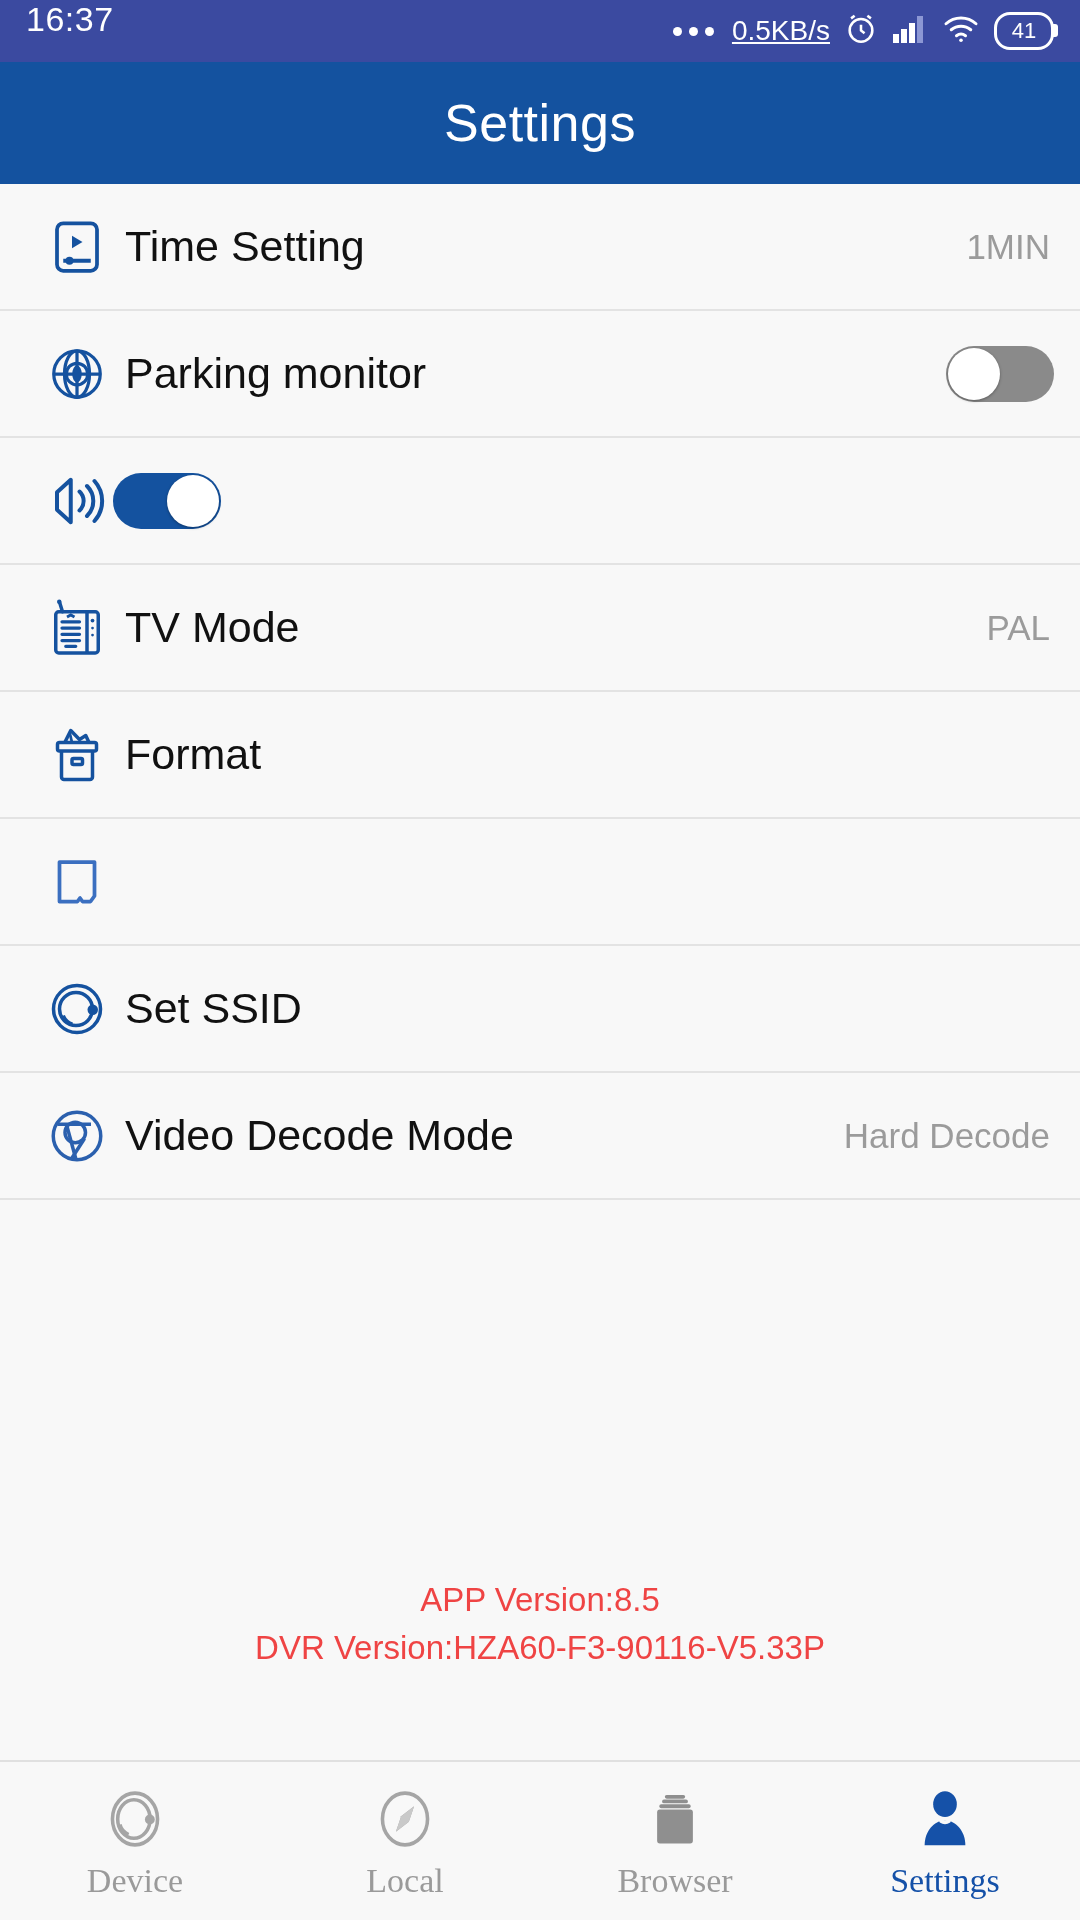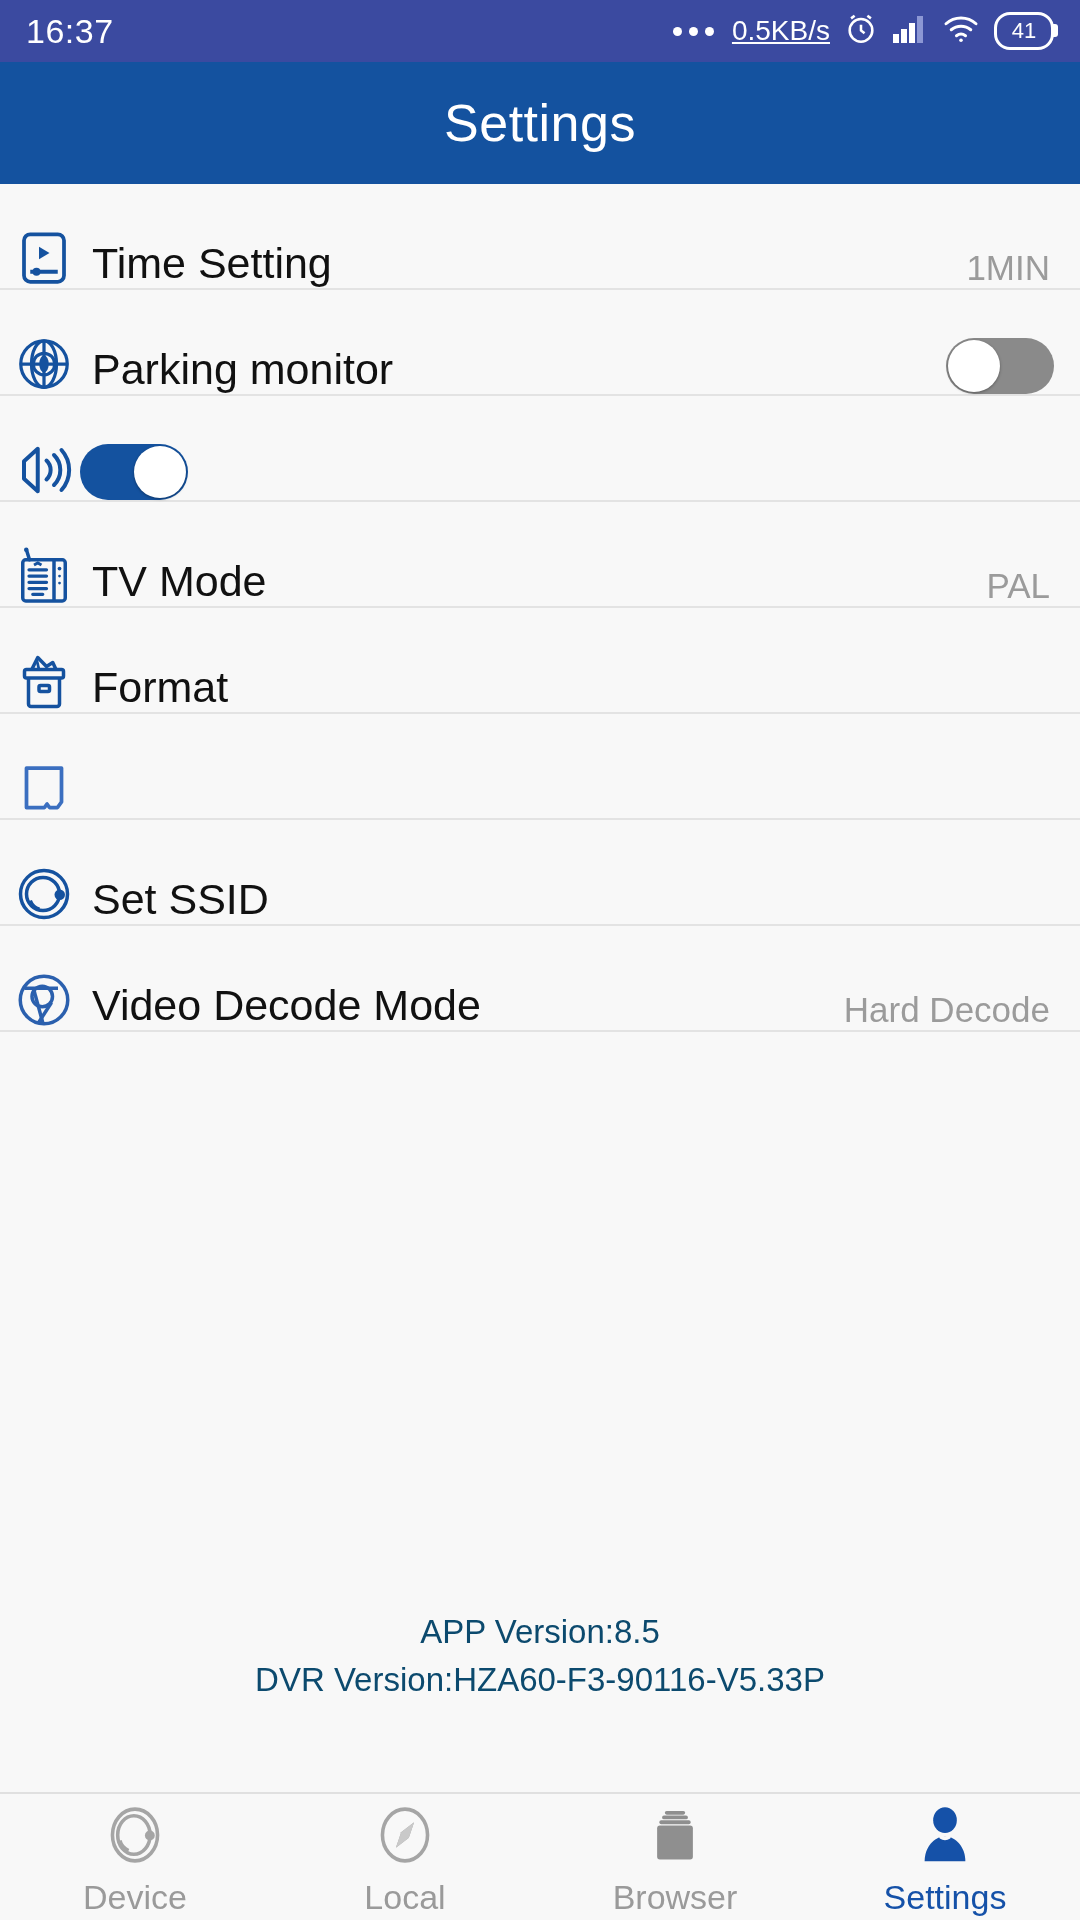--- a/index.html
+++ b/index.html
@@ -7,21 +7,21 @@
     width:1080px; height:1920px;
     font-family:"Liberation Sans", sans-serif;
     background:#f7f7f7;
     overflow:hidden;
   }
   .phone { position:relative; width:1080px; height:1920px; display:flex; flex-direction:column; background:#f8f8f8; }
 
   
   .statusbar {
     height:62px; background:#3b4aa0; color:#ffffff;
-    display:flex; align-items:center; justify-content:space-between;
+    display:flex; justify-content:space-between;
     padding:0 26px; flex:none;
   }
   .sb-clock { font-size:34px; letter-spacing:0.5px; }
   .sb-right { display:flex; align-items:center; gap:14px; }
   .sb-dots { display:flex; gap:7px; align-items:center; margin-right:4px; }
   .sb-dots i { width:9px; height:9px; border-radius:50%; background:#fff; display:block; }
   .sb-net { font-size:28px;text-decoration:underline; }
   .sb-ico { display:block; }
   .sb-batt {
     width:60px; height:38px; border:3px solid #fff; border-radius:16px;
@@ -33,22 +33,22 @@
   
   .appbar {
     height:122px; background:#14529f; color:#fff;
     display:flex; align-items:center; justify-content:center; flex:none;
   }
   .appbar h1 { font-size:52px; font-weight:400; letter-spacing:0.5px; }
 
   
   .list { flex:none; background:#f8f8f8; }
   .row {
-    height:106px; display:flex; align-items:flex-end;
-    padding:0 26px 0 8px; border-bottom:2px solid #e3e3e3;
+    height:127px; display:flex; align-items:center;
+    padding:0 26px 0 41px; border-bottom:2px solid #e3e3e3;
     background:#f8f8f8;
   }
   .row .ico { width:72px; flex:none; display:flex; align-items:center; justify-content:center; }
   .row .label { flex:1; font-size:43px; color:#111; padding-left:12px; white-space:nowrap; }
   .row .value { font-size:35px; color:#9b9b9b; padding-right:4px; white-space:nowrap; }
 
   
   .toggle { width:108px; height:56px; border-radius:28px; position:relative; flex:none; }
   .toggle.off { background:#8a8a8a; }
   .toggle.on  { background:#14529f; }
@@ -56,28 +56,28 @@
     position:absolute; top:2px; width:52px; height:52px; border-radius:50%;
     background:#fff; box-shadow:0 1px 3px rgba(0,0,0,.35);
   }
   .toggle.off .knob { left:2px; }
   .toggle.on  .knob { left:54px; }
 
   
   .spacer { flex:1; position:relative; background:#f8f8f8; }
   .versions {
     position:absolute; left:0; right:0; bottom:88px;
-    text-align:center; color:#0c4a6e; font-size:33px; line-height:1.45;
+    text-align:center; color:#ef4444; font-size:33px; line-height:1.45;
   }
 
   
   .tabbar {
-    height:128px; flex:none; background:#f8f8f8;
+    height:160px; flex:none; background:#f8f8f8;
     border-top:2px solid #e0e0e0;
-    display:flex; align-items:center;
+    display:flex; align-items:center;font-family:Liberation Serif, serif;
   }
   .tab { flex:1; display:flex; flex-direction:column; align-items:center; justify-content:center; gap:10px; }
   .tab .tico { height:70px; display:flex; align-items:flex-end; justify-content:center; }
   .tab .tlabel { font-size:34px; color:#9a9a9a; }
   .tab.active .tlabel { color:#1551a8; }
 </style>
 </head>
 <body>
 
 <div class="phone">

